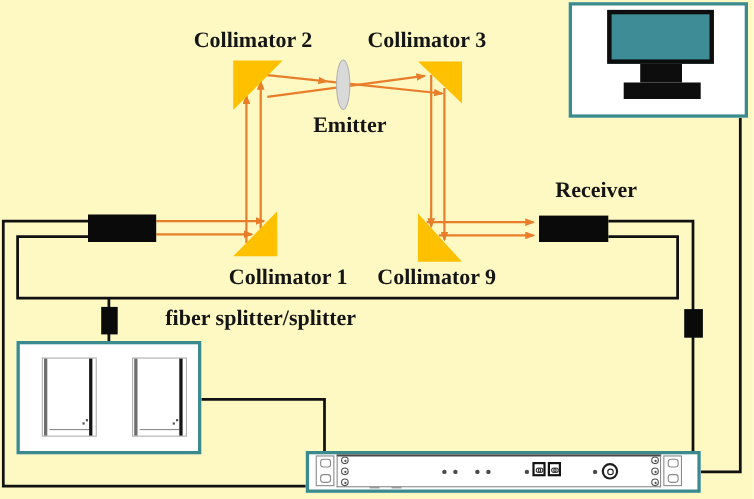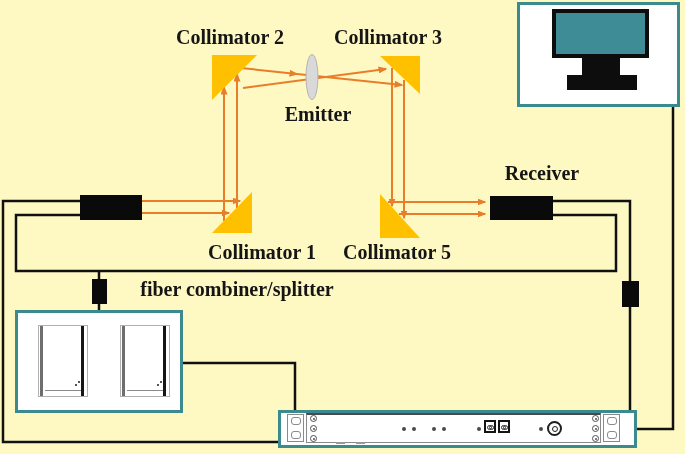--- a/index.html
+++ b/index.html
@@ -152,16 +152,16 @@
       <div class="dash" style="left:55px;top:29px;"></div>
       <div class="dash" style="left:75px;top:29px;"></div>
     </div>
   </div>
 
   <div class="label lbl-collimator2">Collimator 2</div>
   <div class="label lbl-collimator3">Collimator 3</div>
   <div class="label lbl-sample">Emitter</div>
   <div class="label lbl-receiver">Receiver</div>
   <div class="label lbl-collimator1">Collimator 1</div>
-  <div class="label lbl-collimator4">Collimator 5</div>
-  <div class="label lbl-fiber">fiber combiner/splitter</div>
+  <div class="label lbl-collimator4">Collimator 9</div>
+  <div class="label lbl-fiber">fiber splitter/splitter</div>
 
 </div>
 
 </body></html>

